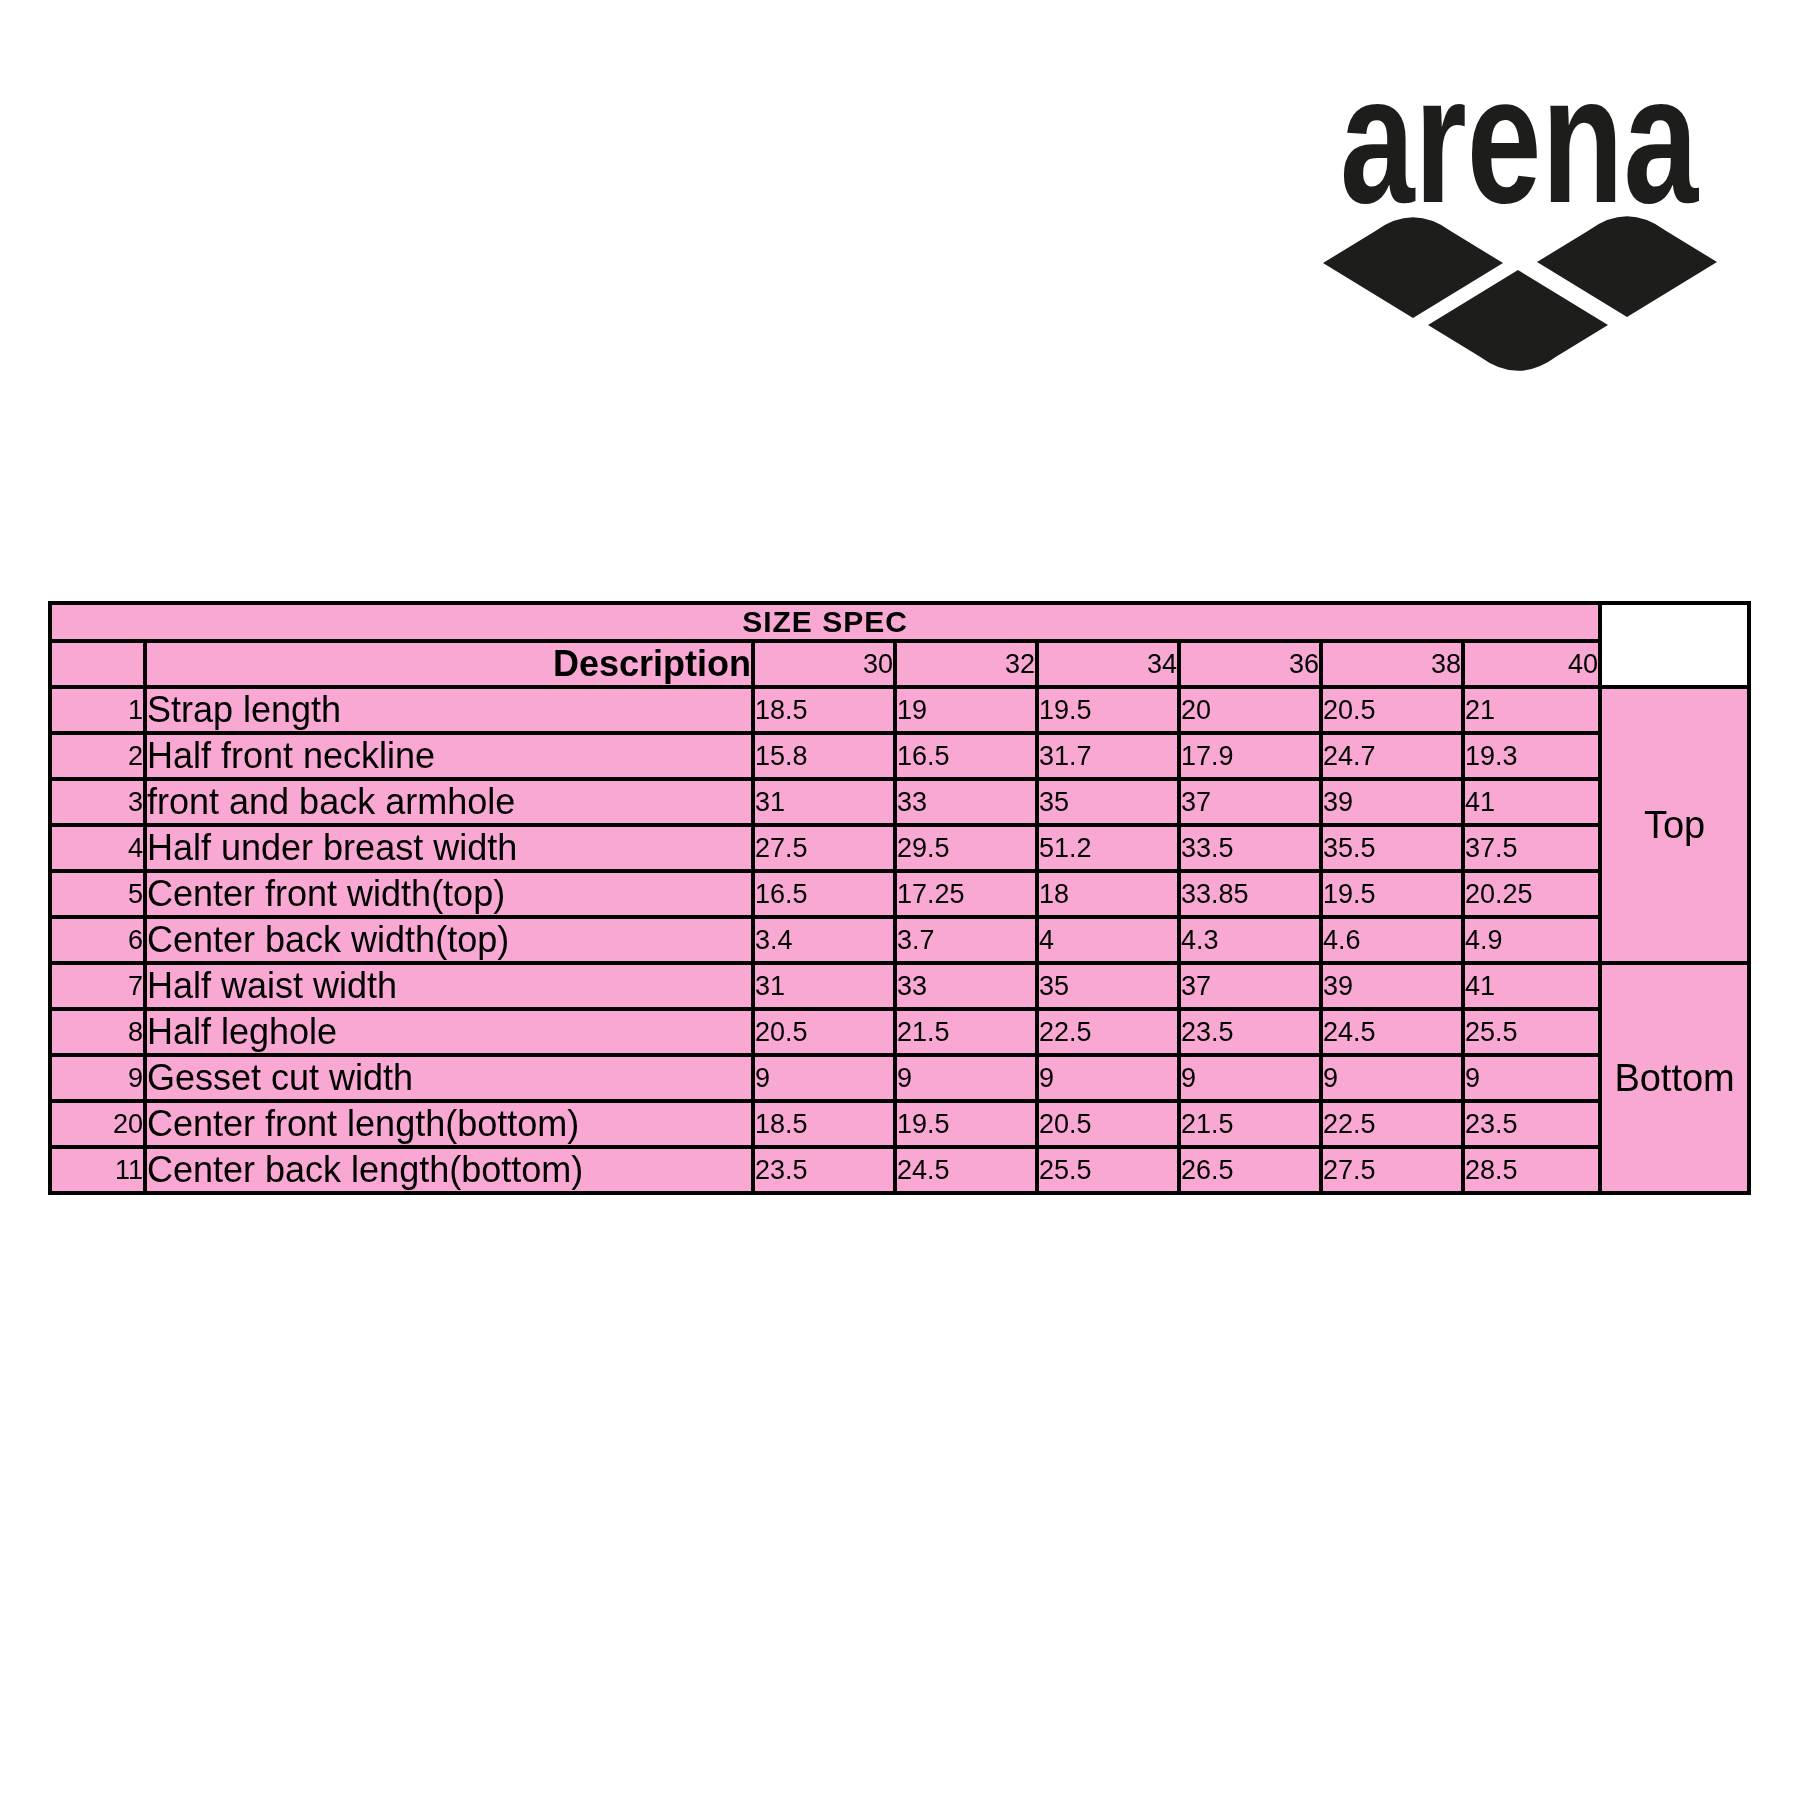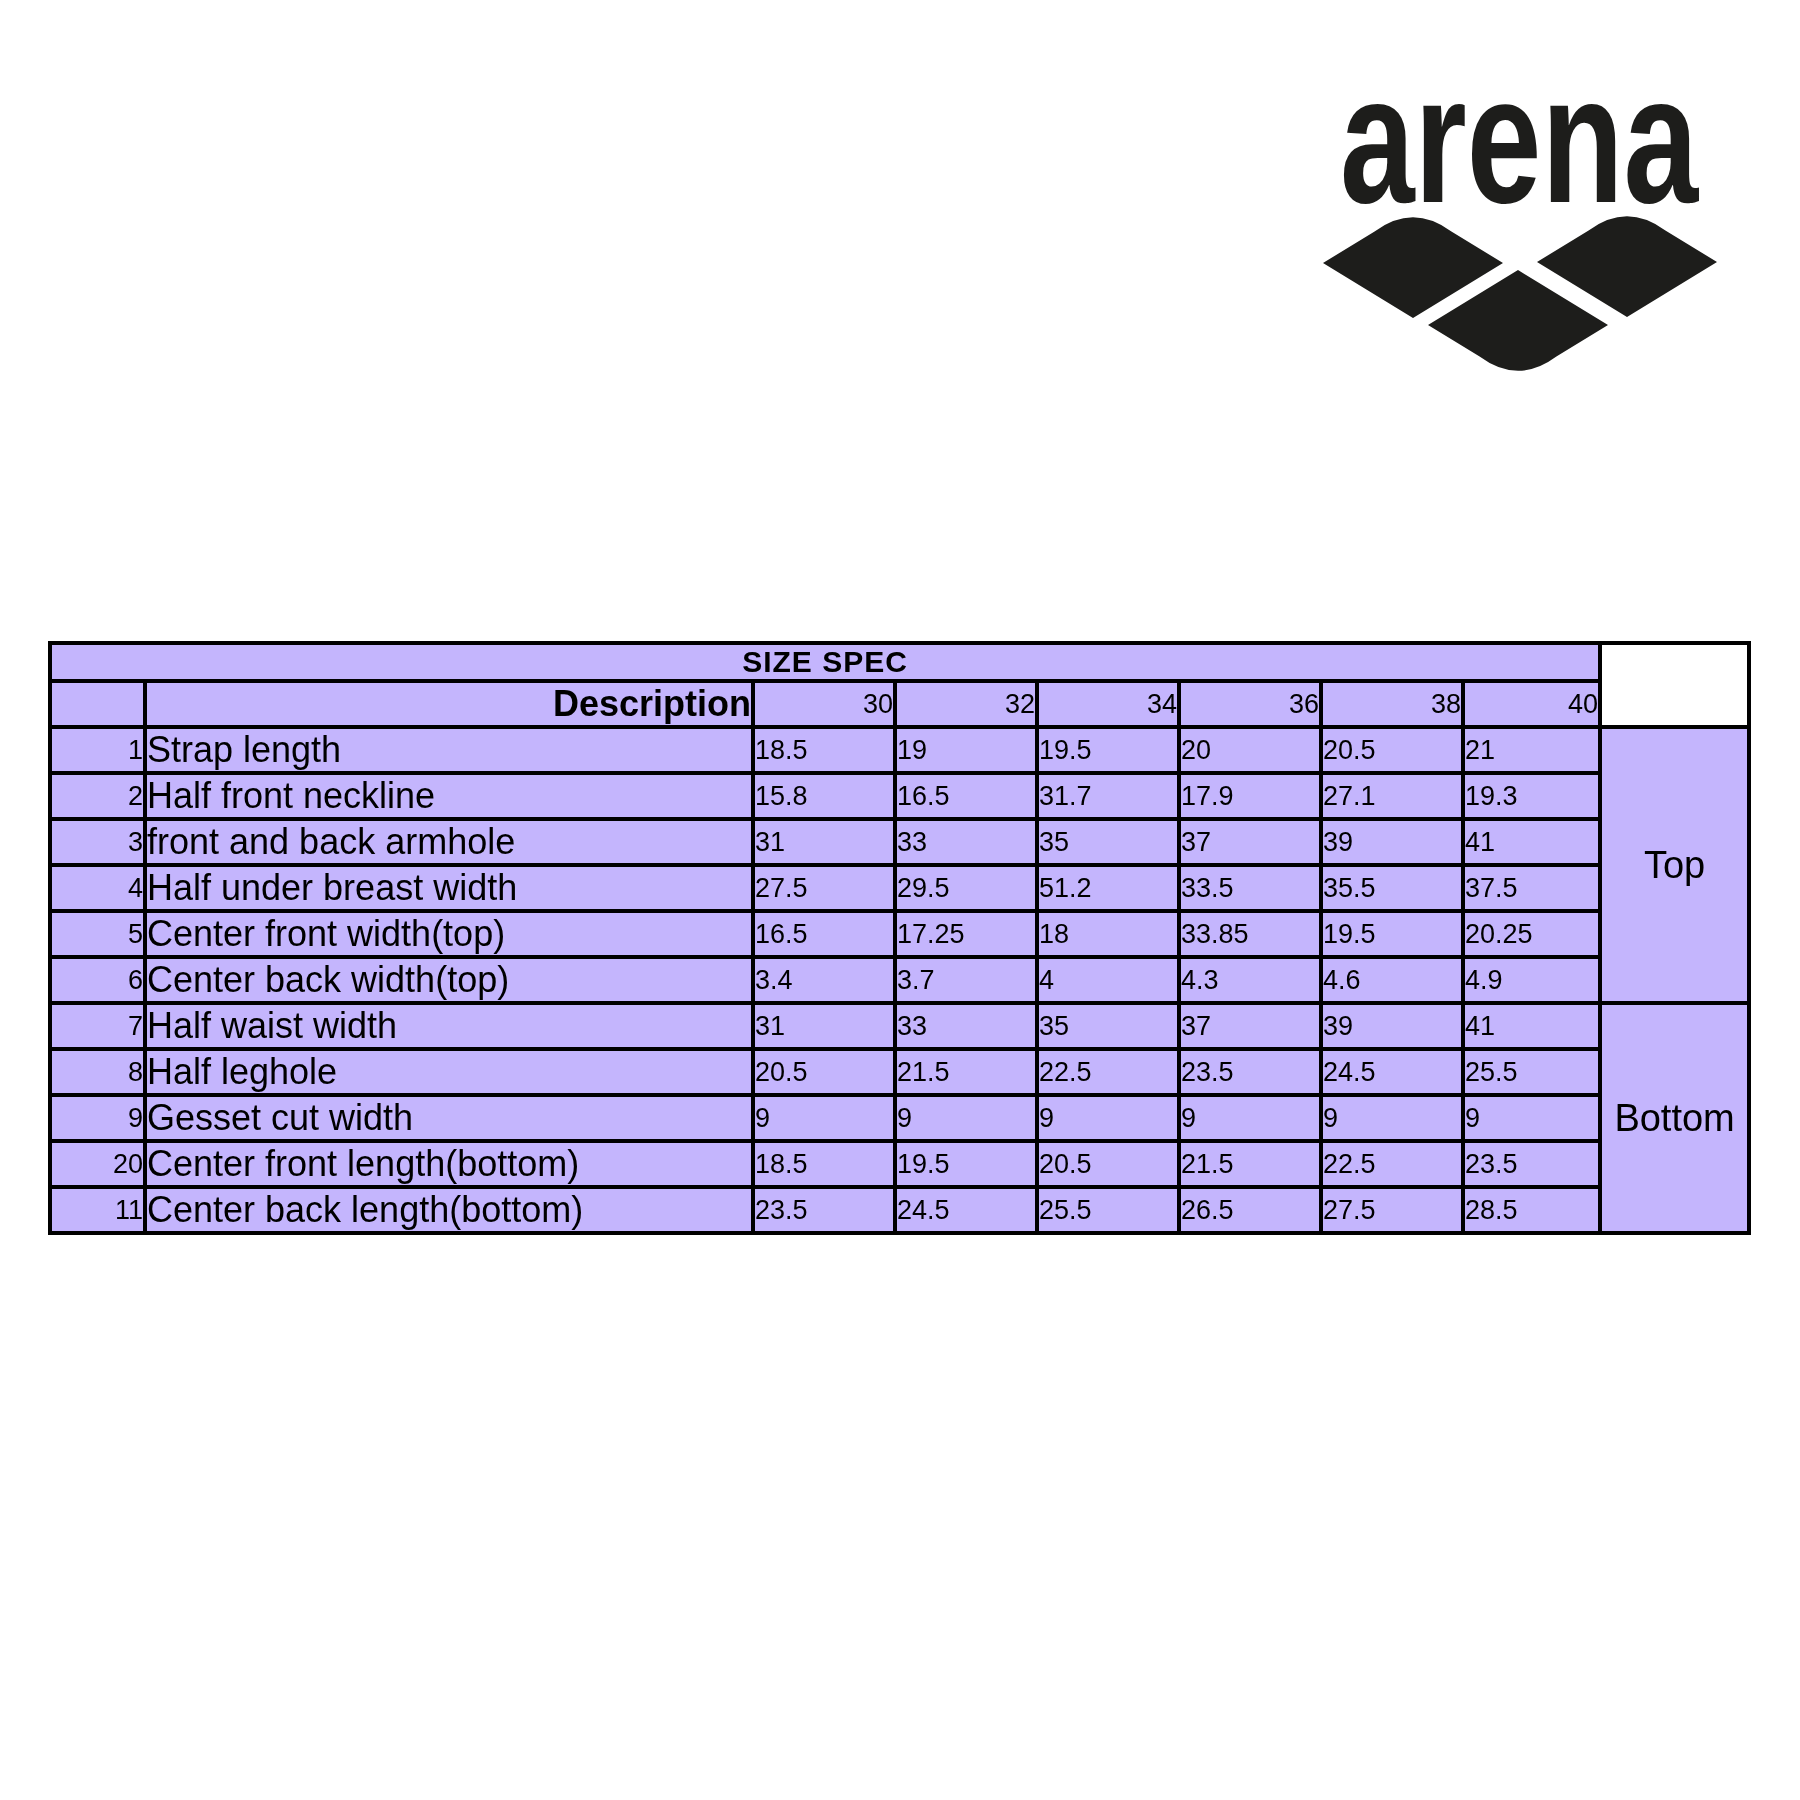--- a/index.html
+++ b/index.html
@@ -6,21 +6,21 @@
   body{
     width:1800px;height:1800px;background:#ffffff;position:relative;
     font-family:"Liberation Sans","DejaVu Sans",sans-serif;color:#000;
     overflow:hidden;
   }
   
   .logo{position:absolute;left:1320px;top:90px;width:410px;height:300px;}
   
   table.spec{
     position:absolute;left:48px;top:601px;width:1699px;
-    border-collapse:collapse;table-layout:fixed;background:#c4b5fd;margin-top:40px;
+    border-collapse:collapse;table-layout:fixed;background:#f9a8d4;
   }
   table.spec td{
     border:4px solid #000;padding:0;vertical-align:middle;
     white-space:nowrap;overflow:hidden;color:#000;
   }
   tr.title-row{height:38px;}
   tr.header-row{height:37px;}
   tbody tr{height:42px;}
   td.title{font-size:30px;font-weight:bold;text-align:center;letter-spacing:1px;}
   td.ghost{
@@ -93,21 +93,21 @@
         <td class="val">21</td>
         <td class="group" rowspan="6">Top</td>
       </tr>
       <tr>
         <td class="num">2</td>
         <td class="desc">Half front neckline</td>
         <td class="val">15.8</td>
         <td class="val">16.5</td>
         <td class="val">31.7</td>
         <td class="val">17.9</td>
-        <td class="val">27.1</td>
+        <td class="val">24.7</td>
         <td class="val">19.3</td>
       </tr>
       <tr>
         <td class="num">3</td>
         <td class="desc">front and back armhole</td>
         <td class="val">31</td>
         <td class="val">33</td>
         <td class="val">35</td>
         <td class="val">37</td>
         <td class="val">39</td>

